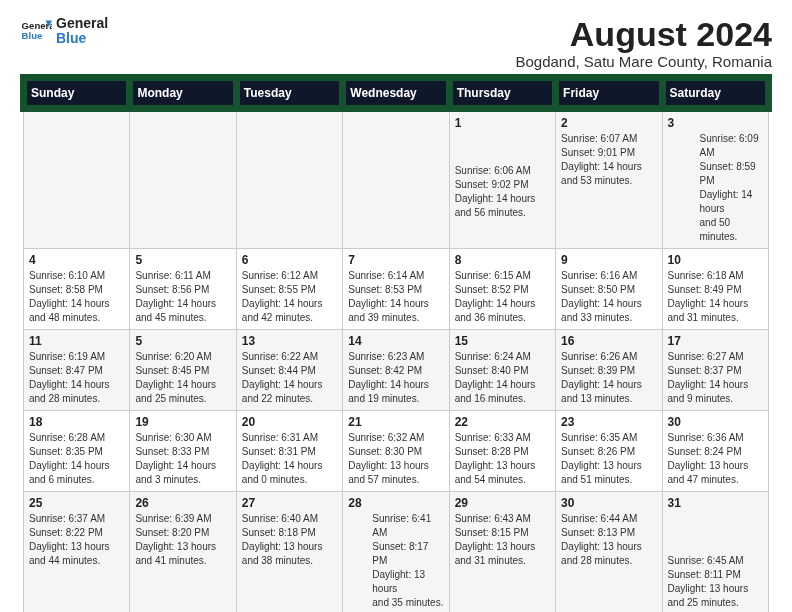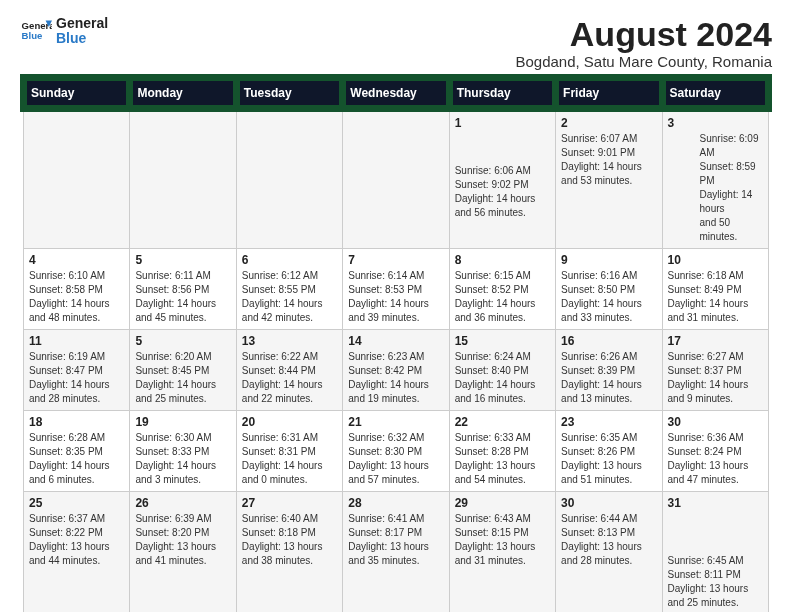--- a/index.html
+++ b/index.html
@@ -312,21 +312,21 @@
           </td>
           <td>
             <span class="day-number">27</span>
             <div class="cell-content" style="white-space: pre-line;">Sunrise: 6:40 AM
 Sunset: 8:18 PM
 Daylight: 13 hours
 and 38 minutes.</div>
           </td>
           <td>
             <span class="day-number">28</span>
-            <div class="cell-content" style="white-space: pre-line;">Sunrise: 6:41 AM
+            <div class="cell-content" style="white-space: pre-line; margin-left: 24px;">Sunrise: 6:41 AM
 Sunset: 8:17 PM
 Daylight: 13 hours
 and 35 minutes.</div>
           </td>
           <td>
             <span class="day-number">29</span>
             <div class="cell-content" style="white-space: pre-line;">Sunrise: 6:43 AM
 Sunset: 8:15 PM
 Daylight: 13 hours
 and 31 minutes.</div>

